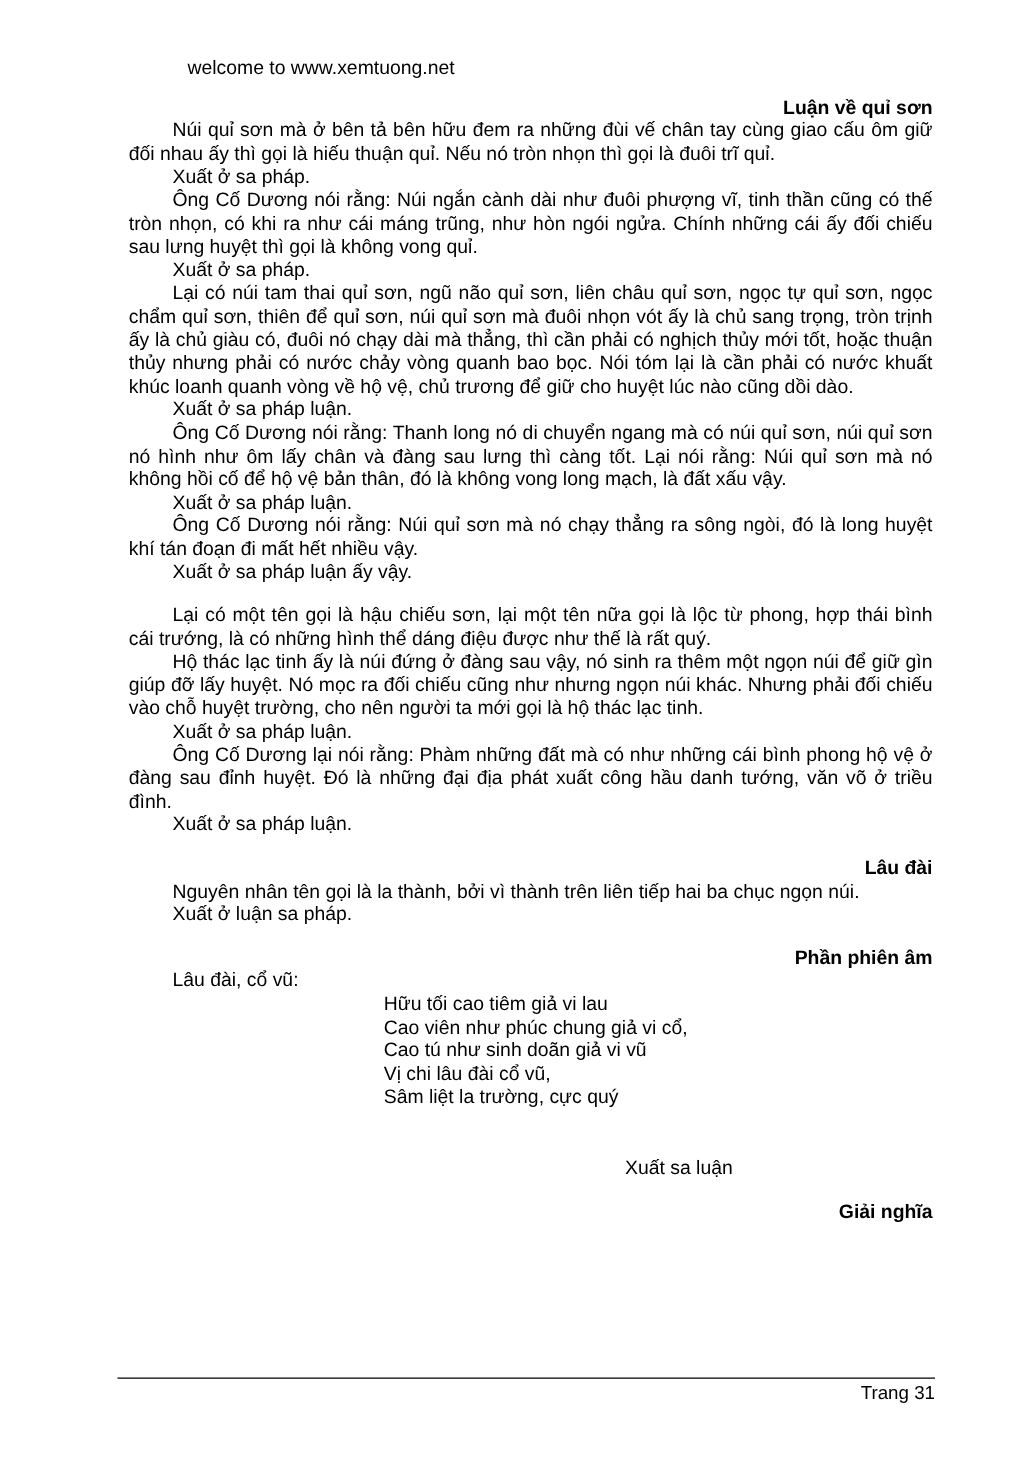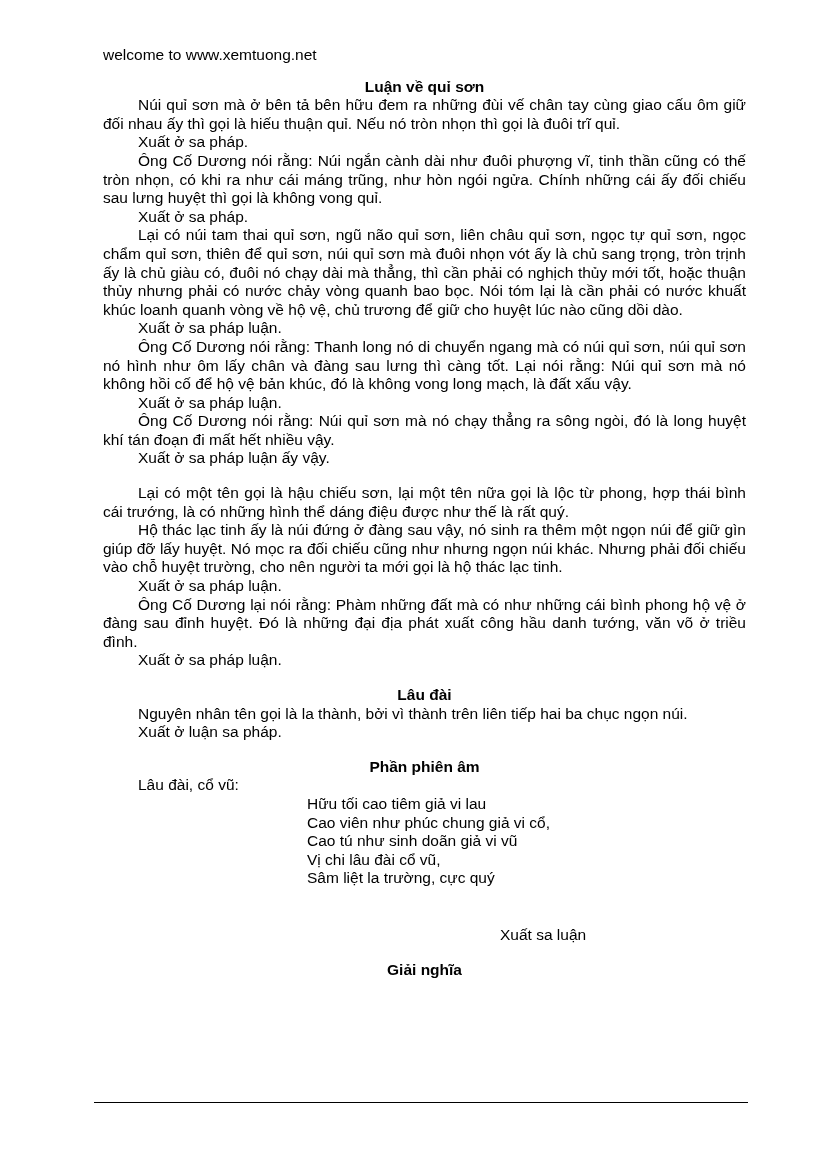--- a/index.html
+++ b/index.html
@@ -7,23 +7,23 @@
     position:relative;
     width:826px;height:1169px;
     background:#ffffff;
     font-family:"Liberation Sans",sans-serif;
     font-size:15.5px;
     line-height:18.6px;
     color:#000000;
     overflow:hidden;
   }
   .content{position:absolute;left:103px;top:46px;width:643px;}
-  .site-header{margin-bottom:13px;}
+  .site-header{margin-bottom:13px;margin-left:47px;}
   .blk{margin:0;}
-  .blk.heading{font-weight:700;text-align:center;}
+  .blk.heading{font-weight:700;text-align:right;}
   .blk.para{text-align:justify;text-indent:35px;}
   .blk.poem{padding-left:204px;}
   .blk.attribution{padding-left:397px;margin-top:38px;}
   .blk.spacer{height:16px;}
   .footer-rule{position:absolute;left:94px;top:1102px;width:654px;border-top:1.5px solid #000;}
   .footer-page{position:absolute;top:1106px;left:94px;width:654px;text-align:right;font-size:15px;}
 </style>
 </head>
 <body>
 
@@ -31,21 +31,21 @@
   <div class="content">
     <div class="site-header">welcome to www.xemtuong.net</div>
     <div id="blocks">
         <div class="blk heading">Luận về quỉ sơn</div>
         <div class="blk para">Núi quỉ sơn mà ở bên tả bên hữu đem ra những đùi vế chân tay cùng giao cấu ôm giữ đối nhau ấy thì gọi là hiếu thuận quỉ. Nếu nó tròn nhọn thì gọi là đuôi trĩ quỉ.</div>
         <div class="blk para">Xuất ở sa pháp.</div>
         <div class="blk para">Ông Cố Dương nói rằng: Núi ngắn cành dài như đuôi phượng vĩ, tinh thần cũng có thế tròn nhọn, có khi ra như cái máng trũng, như hòn ngói ngửa. Chính những cái ấy đối chiếu sau lưng huyệt thì gọi là không vong quỉ.</div>
         <div class="blk para">Xuất ở sa pháp.</div>
         <div class="blk para">Lại có núi tam thai quỉ sơn, ngũ não quỉ sơn, liên châu quỉ sơn, ngọc tự quỉ sơn, ngọc chẩm quỉ sơn, thiên để quỉ sơn, núi quỉ sơn mà đuôi nhọn vót ấy là chủ sang trọng, tròn trịnh ấy là chủ giàu có, đuôi nó chạy dài mà thẳng, thì cần phải có nghịch thủy mới tốt, hoặc thuận thủy nhưng phải có nước chảy vòng quanh bao bọc. Nói tóm lại là cần phải có nước khuất khúc loanh quanh vòng về hộ vệ, chủ trương để giữ cho huyệt lúc nào cũng dồi dào.</div>
         <div class="blk para">Xuất ở sa pháp luận.</div>
-        <div class="blk para">Ông Cố Dương nói rằng: Thanh long nó di chuyển ngang mà có núi quỉ sơn, núi quỉ sơn nó hình như ôm lấy chân và đàng sau lưng thì càng tốt. Lại nói rằng: Núi quỉ sơn mà nó không hồi cố để hộ vệ bản khúc, đó là không vong long mạch, là đất xấu vậy.</div>
+        <div class="blk para">Ông Cố Dương nói rằng: Thanh long nó di chuyển ngang mà có núi quỉ sơn, núi quỉ sơn nó hình như ôm lấy chân và đàng sau lưng thì càng tốt. Lại nói rằng: Núi quỉ sơn mà nó không hồi cố để hộ vệ bản thân, đó là không vong long mạch, là đất xấu vậy.</div>
         <div class="blk para">Xuất ở sa pháp luận.</div>
         <div class="blk para">Ông Cố Dương nói rằng: Núi quỉ sơn mà nó chạy thẳng ra sông ngòi, đó là long huyệt khí tán đoạn đi mất hết nhiều vậy.</div>
         <div class="blk para">Xuất ở sa pháp luận ấy vậy.</div>
         <div class="blk spacer"></div>
         <div class="blk para">Lại có một tên gọi là hậu chiếu sơn, lại một tên nữa gọi là lộc từ phong, hợp thái bình cái trướng, là có những hình thể dáng điệu được như thế là rất quý.</div>
         <div class="blk para">Hộ thác lạc tinh ấy là núi đứng ở đàng sau vậy, nó sinh ra thêm một ngọn núi để giữ gìn giúp đỡ lấy huyệt. Nó mọc ra đối chiếu cũng như nhưng ngọn núi khác. Nhưng phải đối chiếu vào chỗ huyệt trường, cho nên người ta mới gọi là hộ thác lạc tinh.</div>
         <div class="blk para">Xuất ở sa pháp luận.</div>
         <div class="blk para">Ông Cố Dương lại nói rằng: Phàm những đất mà có như những cái bình phong hộ vệ ở đàng sau đỉnh huyệt. Đó là những đại địa phát xuất công hầu danh tướng, văn võ ở triều đình.</div>
         <div class="blk para">Xuất ở sa pháp luận.</div>
         <div class="blk spacer"></div>
@@ -60,13 +60,14 @@
         <div class="blk poem">Cao tú như sinh doãn giả vi vũ</div>
         <div class="blk poem">Vị chi lâu đài cổ vũ,</div>
         <div class="blk poem">Sâm liệt la trường, cực quý</div>
         <div class="blk attribution">Xuất sa luận</div>
         <div class="blk spacer"></div>
         <div class="blk heading">Giải nghĩa</div>
       </div>
   </div>
 
   <div class="footer-rule"></div>
+  <div class="footer-page">Trang 31</div>
 </div>
 
 </body></html>

